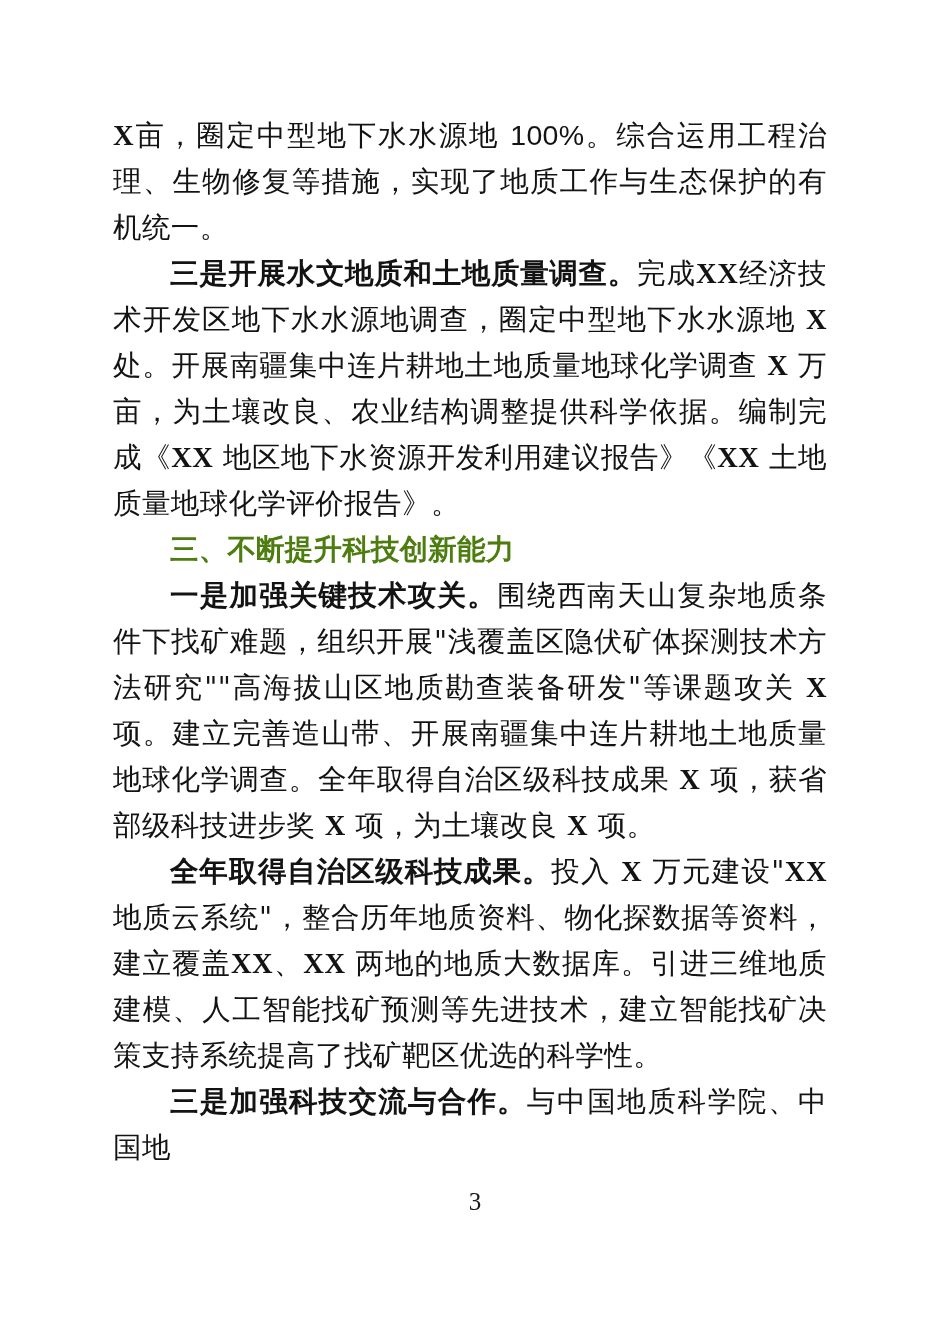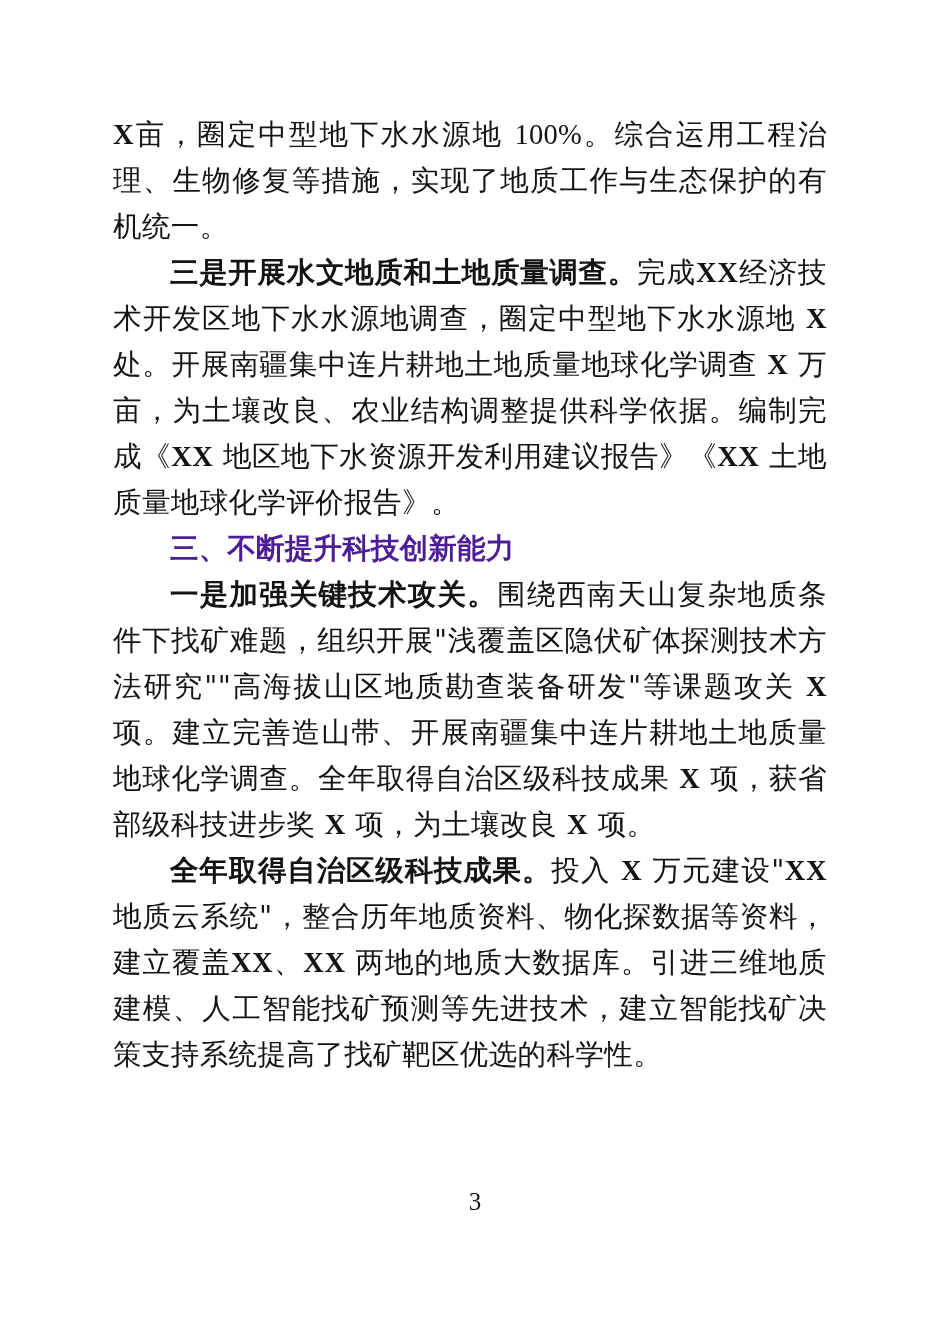--- a/index.html
+++ b/index.html
@@ -48,32 +48,32 @@
     letter-spacing: 0px;
   }
 
   
   .lat {
     font-family: "Liberation Serif", "DejaVu Serif", serif;
     font-weight: 700;
     letter-spacing: 0.5px;
   }
   .num {
-    font-family: Liberation Serif, serif;
+    font-family: Liberation Sans, sans-serif;
     font-weight: 400;
     letter-spacing: 0.3px;
   }
 
   
   .section-heading {
     font-family: "DejaVu Sans", "Liberation Sans", sans-serif;
     font-size: 28.5px;
     line-height: 46px;
     font-weight: 700;
-    color: #4c1d95;
+    color: #4d7c0f;
     text-indent: 2em;
     margin: 0;
     letter-spacing: 0.2px;
   }
 
   
   .page-number {
     position: absolute;
     left: 0;
     right: 0;
@@ -89,17 +89,18 @@
 
 <div class="page">
 
   <div class="content">
 
   <p class="para noindent" id="p-continued-remediation"><span class="lat">X</span><span>亩，圈定中型地下水水源地 </span><span class="num">100%</span><span>。综合运用工程治理、生物修复等措施，实现了地质工作与生态保护的有机统一。</span></p>
       <p class="para" id="p-hydrogeology-survey"><span class="lead">三是开展水文地质和土地质量调查。</span><span>完成</span><span class="lat">XX</span><span>经济技术开发区地下水水源地调查，圈定中型地下水水源地 </span><span class="lat">X</span><span> 处。开展南疆集中连片耕地土地质量地球化学调查 </span><span class="lat">X</span><span> 万亩，为土壤改良、农业结构调整提供科学依据。编制完成《</span><span class="lat">XX</span><span> 地区地下水资源开发利用建议报告》《</span><span class="lat">XX</span><span> 土地质量地球化学评价报告》。</span></p>
       <p class="section-heading" id="h-section-three"><span>三、不断提升科技创新能力</span></p>
       <p class="para" id="p-key-technology"><span class="lead">一是加强关键技术攻关。</span><span>围绕西南天山复杂地质条件下找矿难题，组织开展"浅覆盖区隐伏矿体探测技术方法研究""高海拔山区地质勘查装备研发"等课题攻关 </span><span class="lat">X</span><span> 项。建立完善造山带、开展南疆集中连片耕地土地质量地球化学调查。全年取得自治区级科技成果 </span><span class="lat">X</span><span> 项，获省部级科技进步奖 </span><span class="lat">X</span><span> 项，为土壤改良 </span><span class="lat">X</span><span> 项。</span></p>
       <p class="para" id="p-informatization"><span class="lead">全年取得自治区级科技成果。</span><span>投入 </span><span class="lat">X</span><span> 万元建设"</span><span class="lat">XX</span><span> 地质云系统"，整合历年地质资料、物化探数据等资料，建立覆盖</span><span class="lat">XX</span><span>、</span><span class="lat">XX</span><span> 两地的地质大数据库。引进三维地质建模、人工智能找矿预测等先进技术，建立智能找矿决策支持系统提高了找矿靶区优选的科学性。</span></p>
+      <p class="para" id="p-exchange-cooperation"><span class="lead">三是加强科技交流与合作。</span><span>与中国地质科学院、中国地</span></p>
     </div>
 
   <div class="page-number">3</div>
 
 </div>
 
 </body></html>

